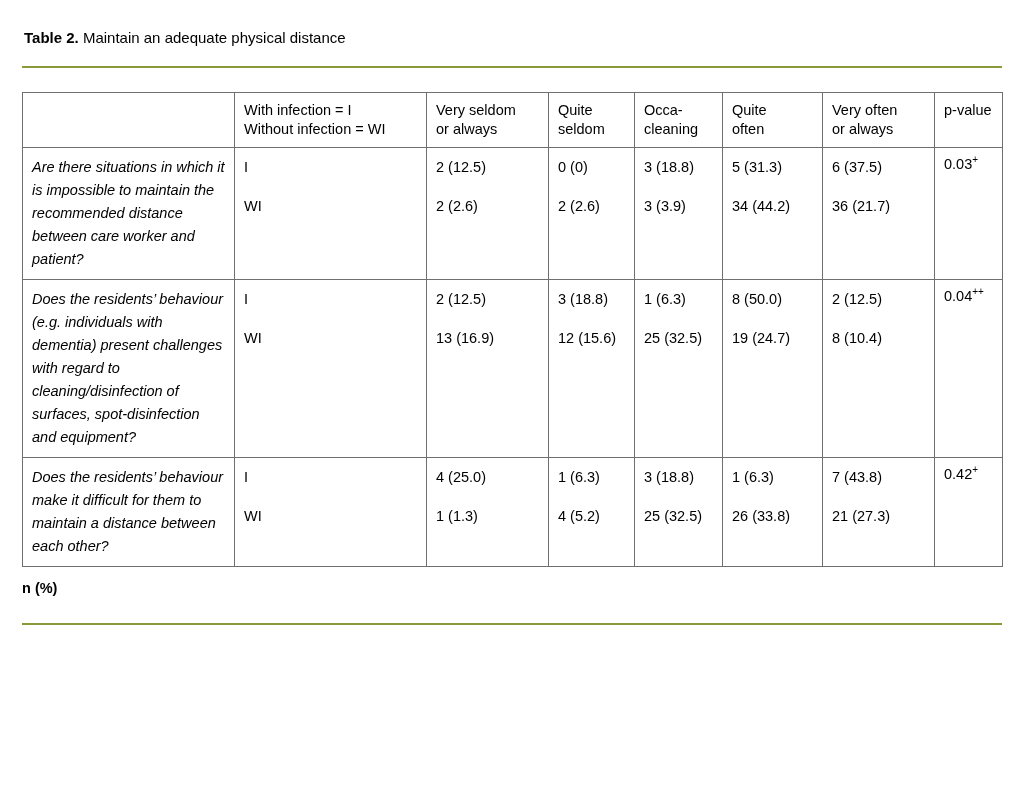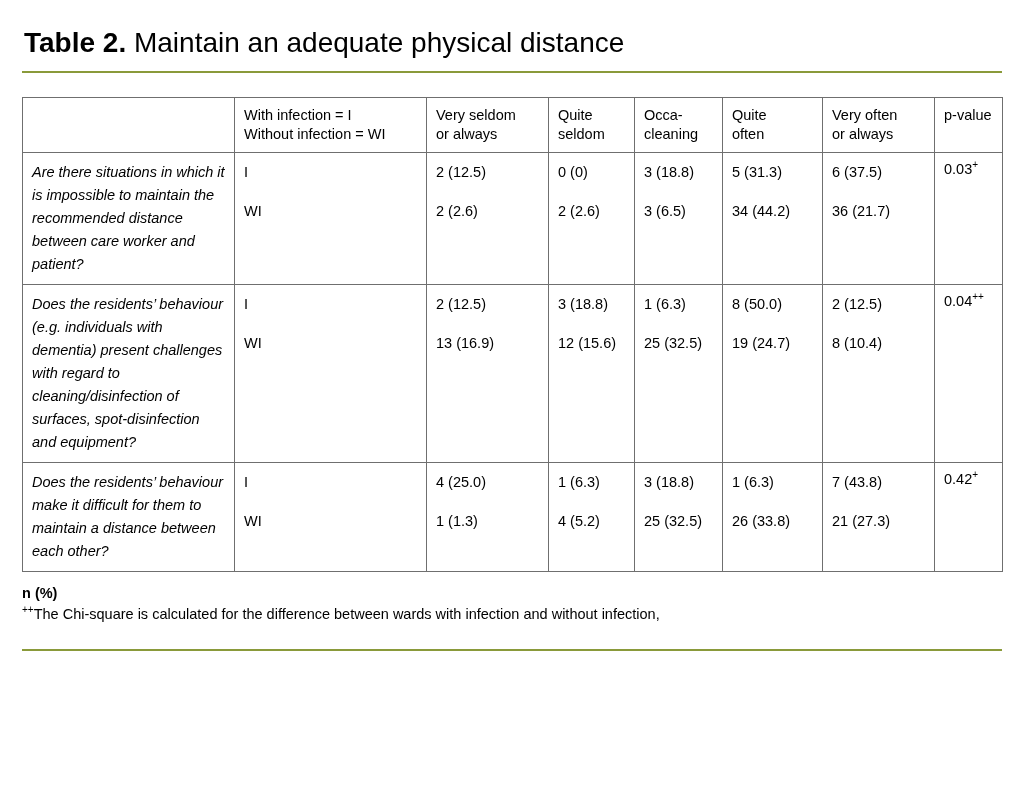--- a/index.html
+++ b/index.html
@@ -15,23 +15,23 @@
     overflow: hidden;
   }
   .page {
     position: relative;
     width: 1024px;
     height: 794px;
     box-sizing: border-box;
     padding: 20px 22px 0 22px;
   }
   .title {
-    font-size: 28px;
+    font-size: 15px;
     line-height: 28px;
-    margin: 9px 0 14px 2px;
+    margin: 4px 0 14px 2px;
     white-space: nowrap;
   }
   .title .strong {
     font-weight: bold;
   }
   .rule-top {
     border-top: 2.5px solid #8a9a3a;
     margin: 0 0 24px 0;
   }
   table.t2 {
@@ -156,21 +156,21 @@
         <td class="grp">
           <div class="r1">2 (12.5)</div>
           <div>2 (2.6)</div>
         </td>
         <td class="grp">
           <div class="r1">0 (0)</div>
           <div>2 (2.6)</div>
         </td>
         <td class="grp">
           <div class="r1">3 (18.8)</div>
-          <div>3 (6.5)</div>
+          <div>3 (3.9)</div>
         </td>
         <td class="grp">
           <div class="r1">5 (31.3)</div>
           <div>34 (44.2)</div>
         </td>
         <td class="grp">
           <div class="r1">6 (37.5)</div>
           <div>36 (21.7)</div>
         </td>
         <td class="pcell"><span>0.03</span><sup>+</sup></td>
@@ -231,17 +231,16 @@
           <div class="r1">7 (43.8)</div>
           <div>21 (27.3)</div>
         </td>
         <td class="pcell"><span>0.42</span><sup>+</sup></td>
       </tr>
     </tbody>
   </table>
 
   <div class="notes">
     <div class="nb">n (%)</div>
-    <div><sup>++</sup><span>The Chi-square is calculated for the difference between wards with infection and without infection,</span></div>
   </div>
 
   <div class="rule-bottom"></div>
 </div>
 
 </body></html>

